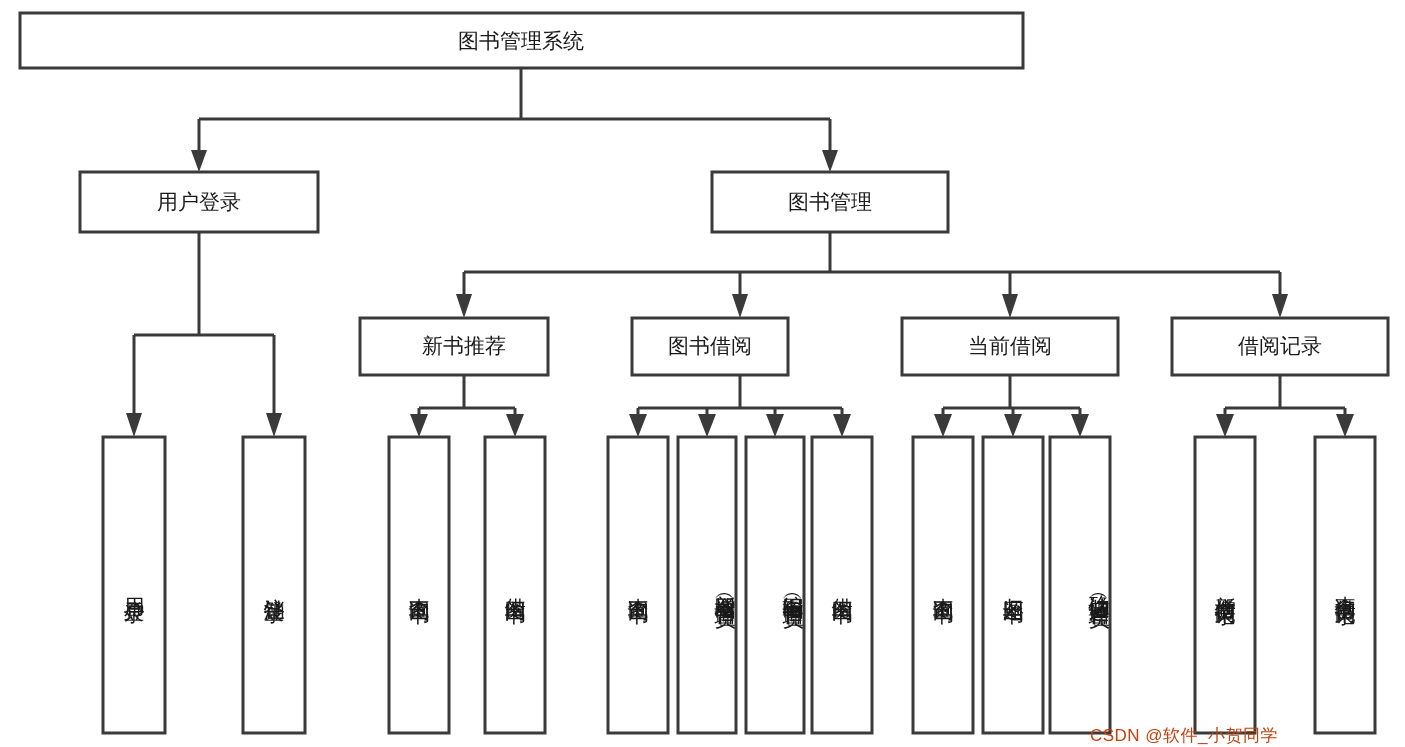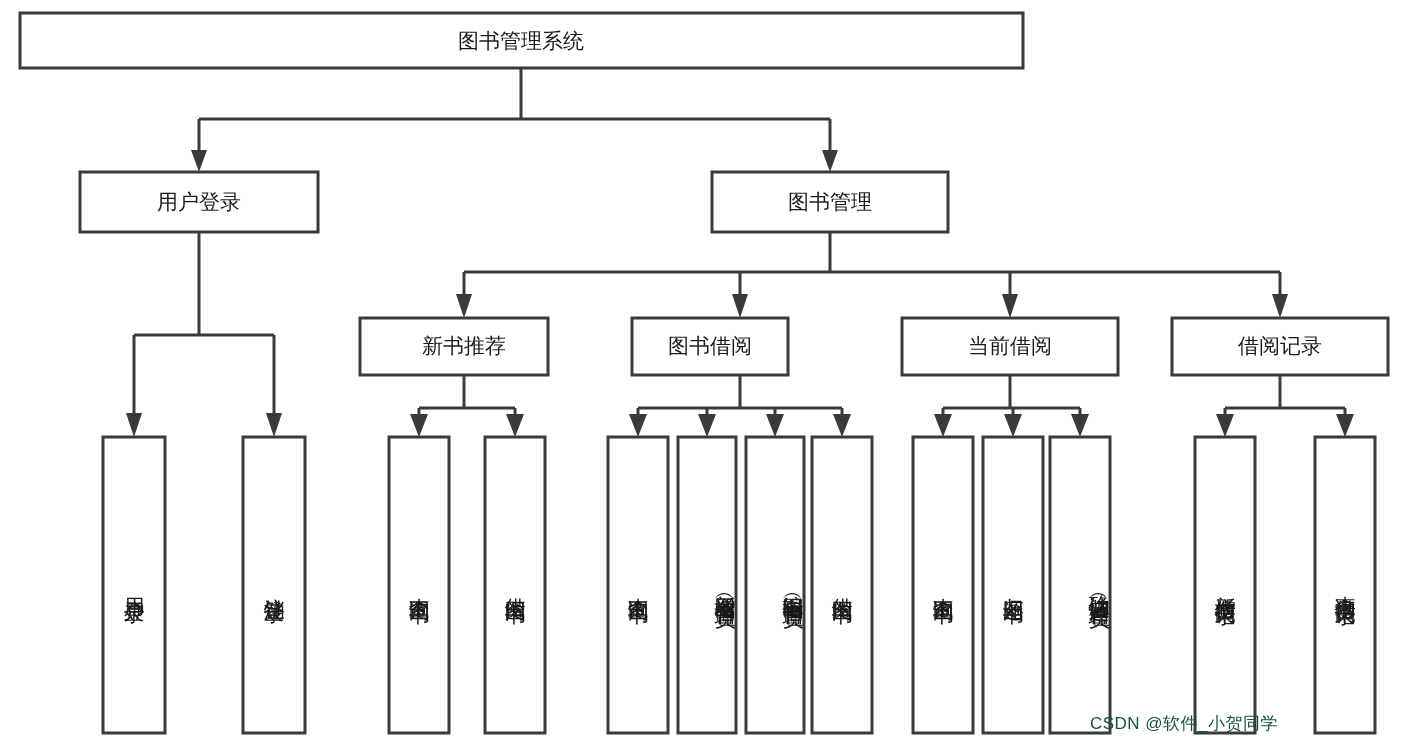--- a/index.html
+++ b/index.html
@@ -38,24 +38,24 @@
     white-space:nowrap;
     display:flex;
     align-items:flex-start;
     justify-content:center;
     pointer-events:none;
   }
   .vlabel.center{ align-items:center; }
 
   .watermark{
     position:absolute;
-    right:8px;bottom:12px;
+    right:8px;bottom:0;
     font-family:"Liberation Sans","DejaVu Sans",sans-serif;
     font-size:17px;
-    color:#14532d;
+    color:#c2410c;
     white-space:nowrap;
     letter-spacing:0.5px;
   }
 </style>
 </head>
 <body>
 
 <div id="diagram-root">
 
   <svg id="flow" viewBox="0 0 1405 747" xmlns="http://www.w3.org/2000/svg">

